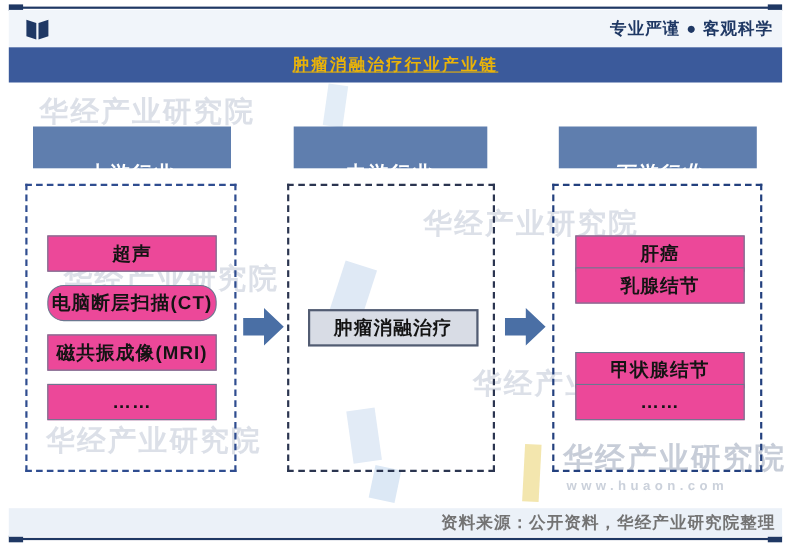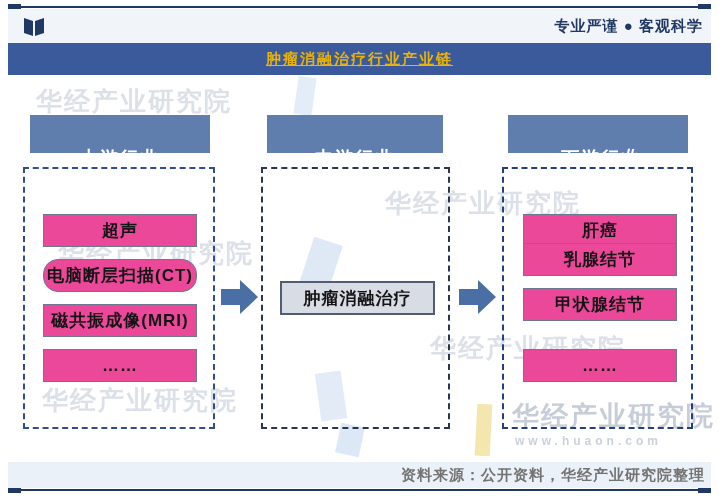--- a/index.html
+++ b/index.html
@@ -113,21 +113,21 @@
 <div class="abs item-box mid-box" style="left:280px;top:281px;width:151px;height:30px;">
   <span>肿瘤消融治疗</span>
 </div>
 
 <div class="abs item-box" style="left:523px;top:214px;width:152px;height:31px;">
   <span>肝癌</span>
 </div>
 <div class="abs item-box" style="left:523px;top:243px;width:152px;height:31px;">
   <span>乳腺结节</span>
 </div>
-<div class="abs item-box" style="left:523px;top:288px;width:152px;height:31px;justify-content:center;">
+<div class="abs item-box" style="left:523px;top:320px;width:152px;height:31px;justify-content:center;">
   <span>甲状腺结节</span>
 </div>
 <div class="abs item-box" style="left:523px;top:349px;width:152px;height:31px;">
   <span>……</span>
 </div>
 
 <div class="abs arrow" style="left:221px;top:278px;">
   <svg width="38" height="38" viewBox="0 0 38 38">
     <polygon points="0,11 19,11 19,2 37,19 19,36 19,27 0,27" fill="#4A6FA5"></polygon>
   </svg>

